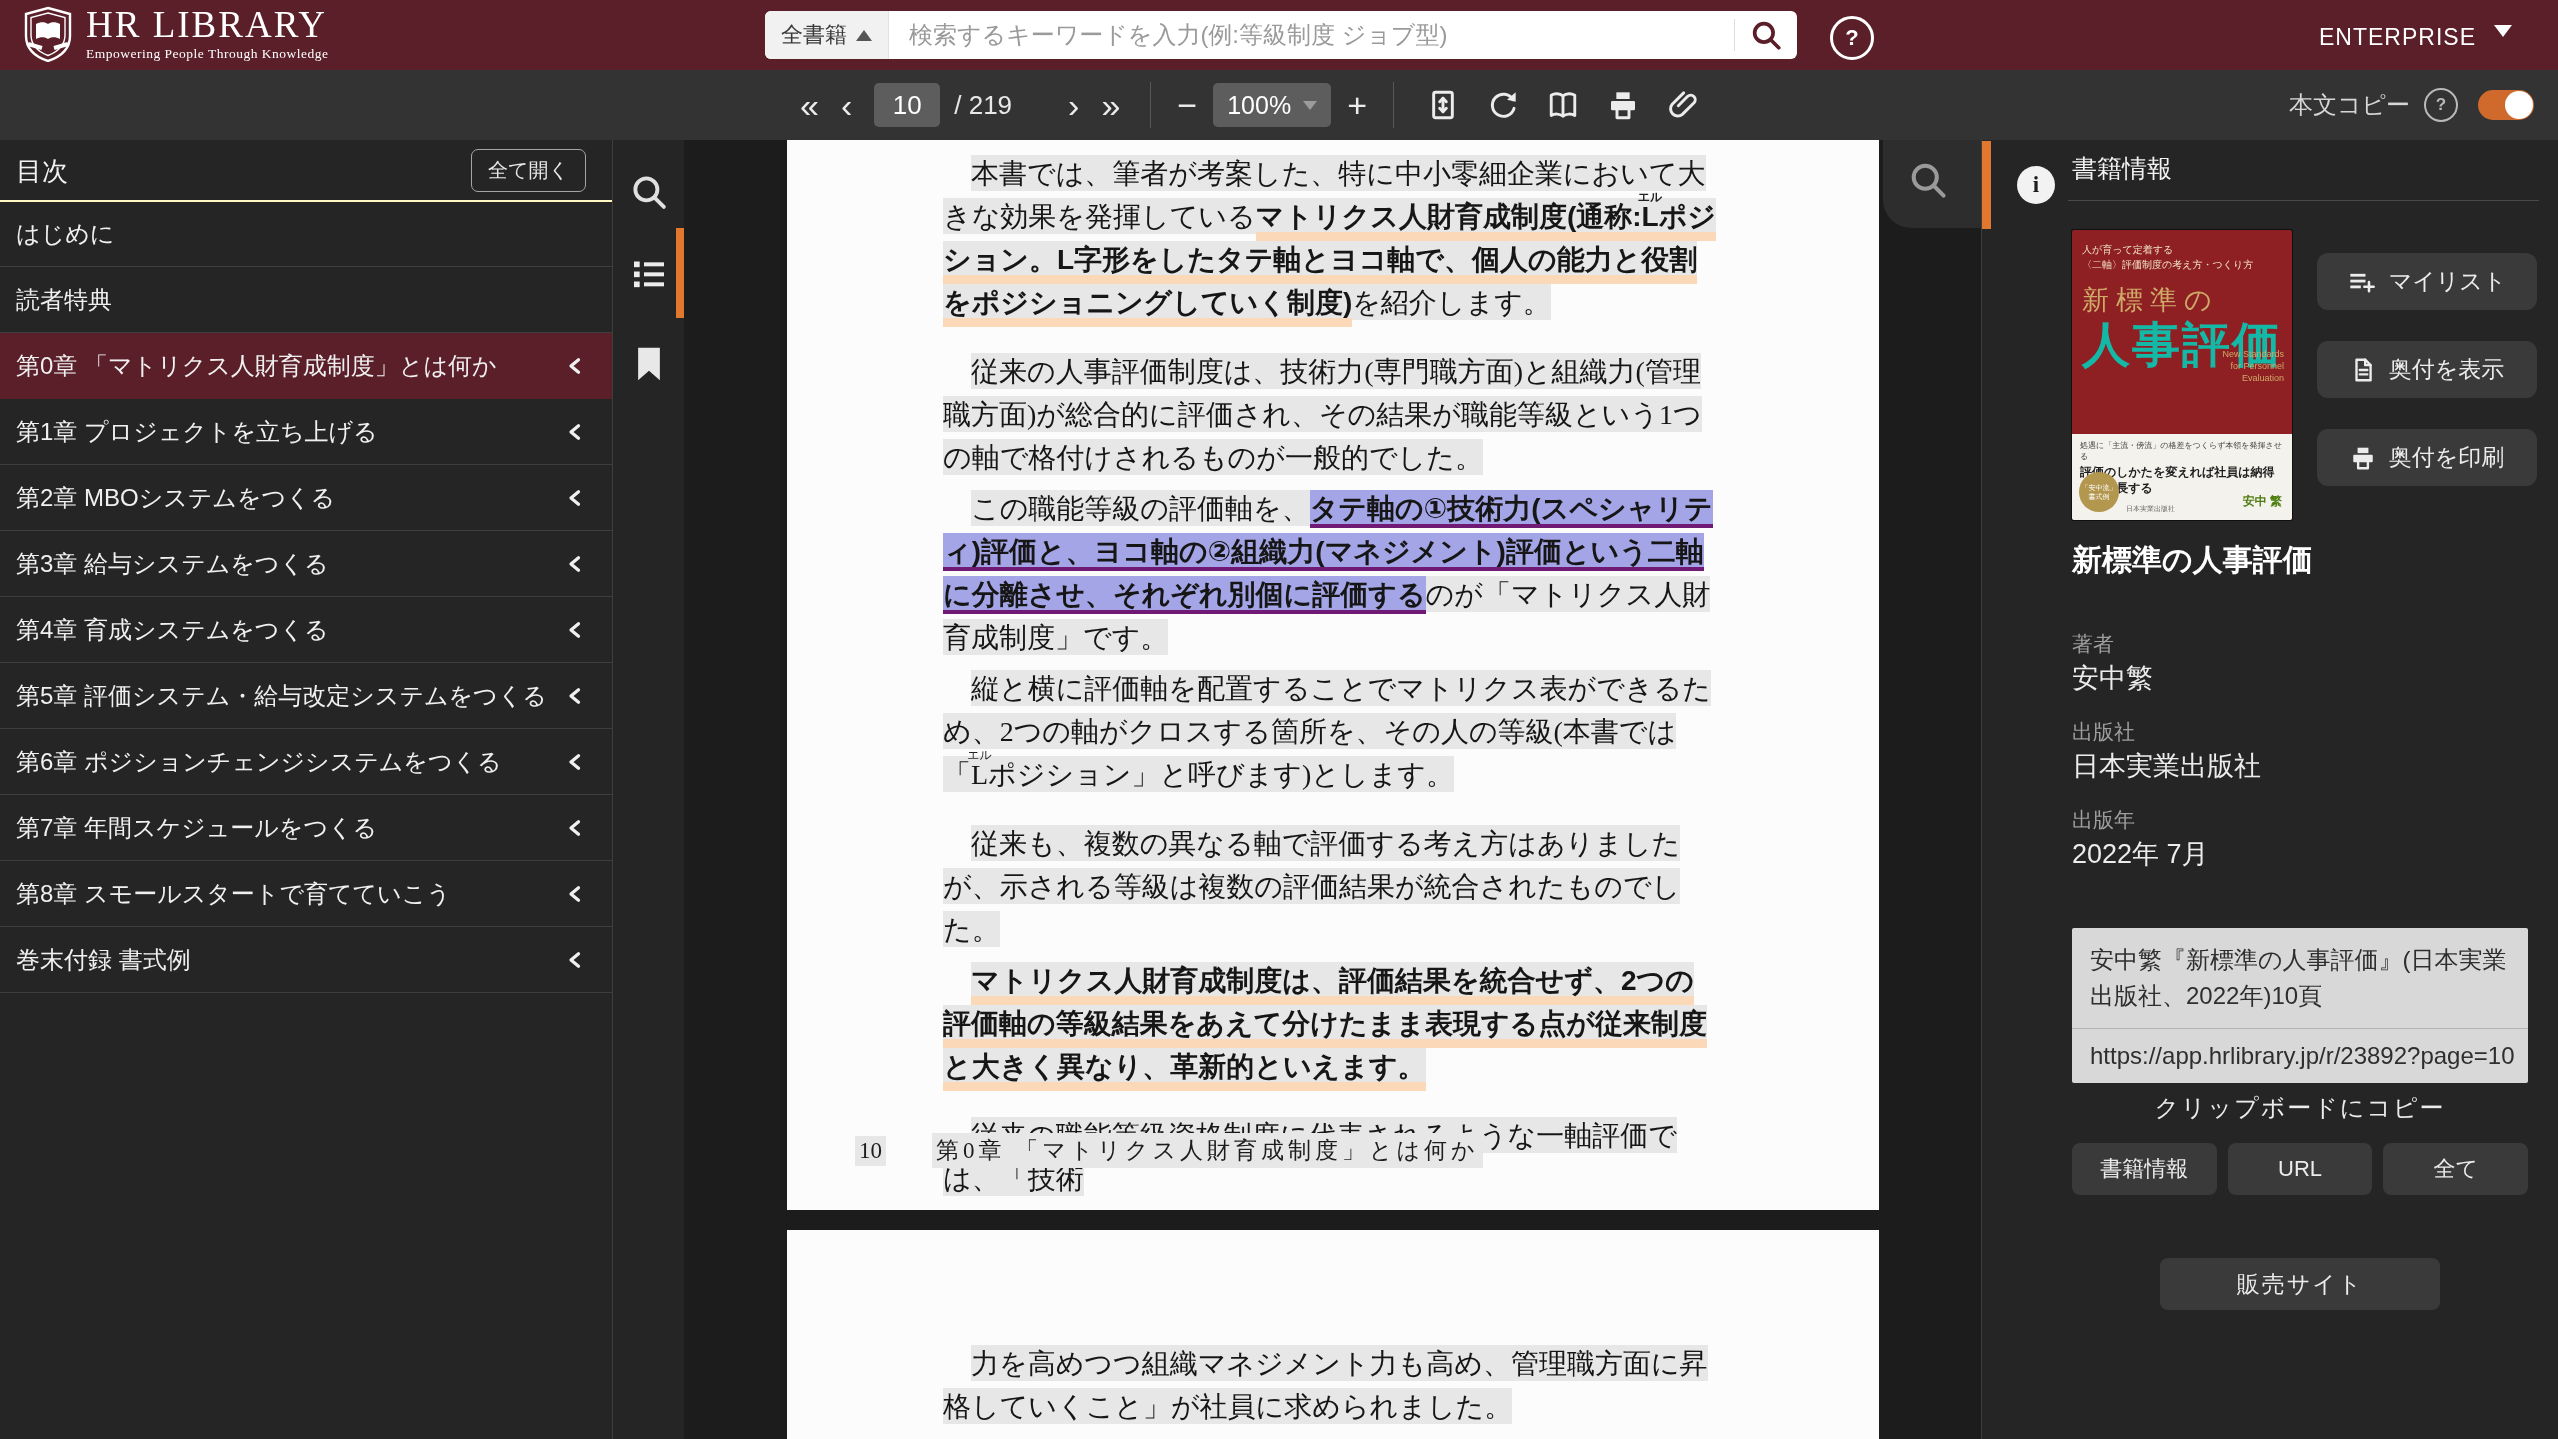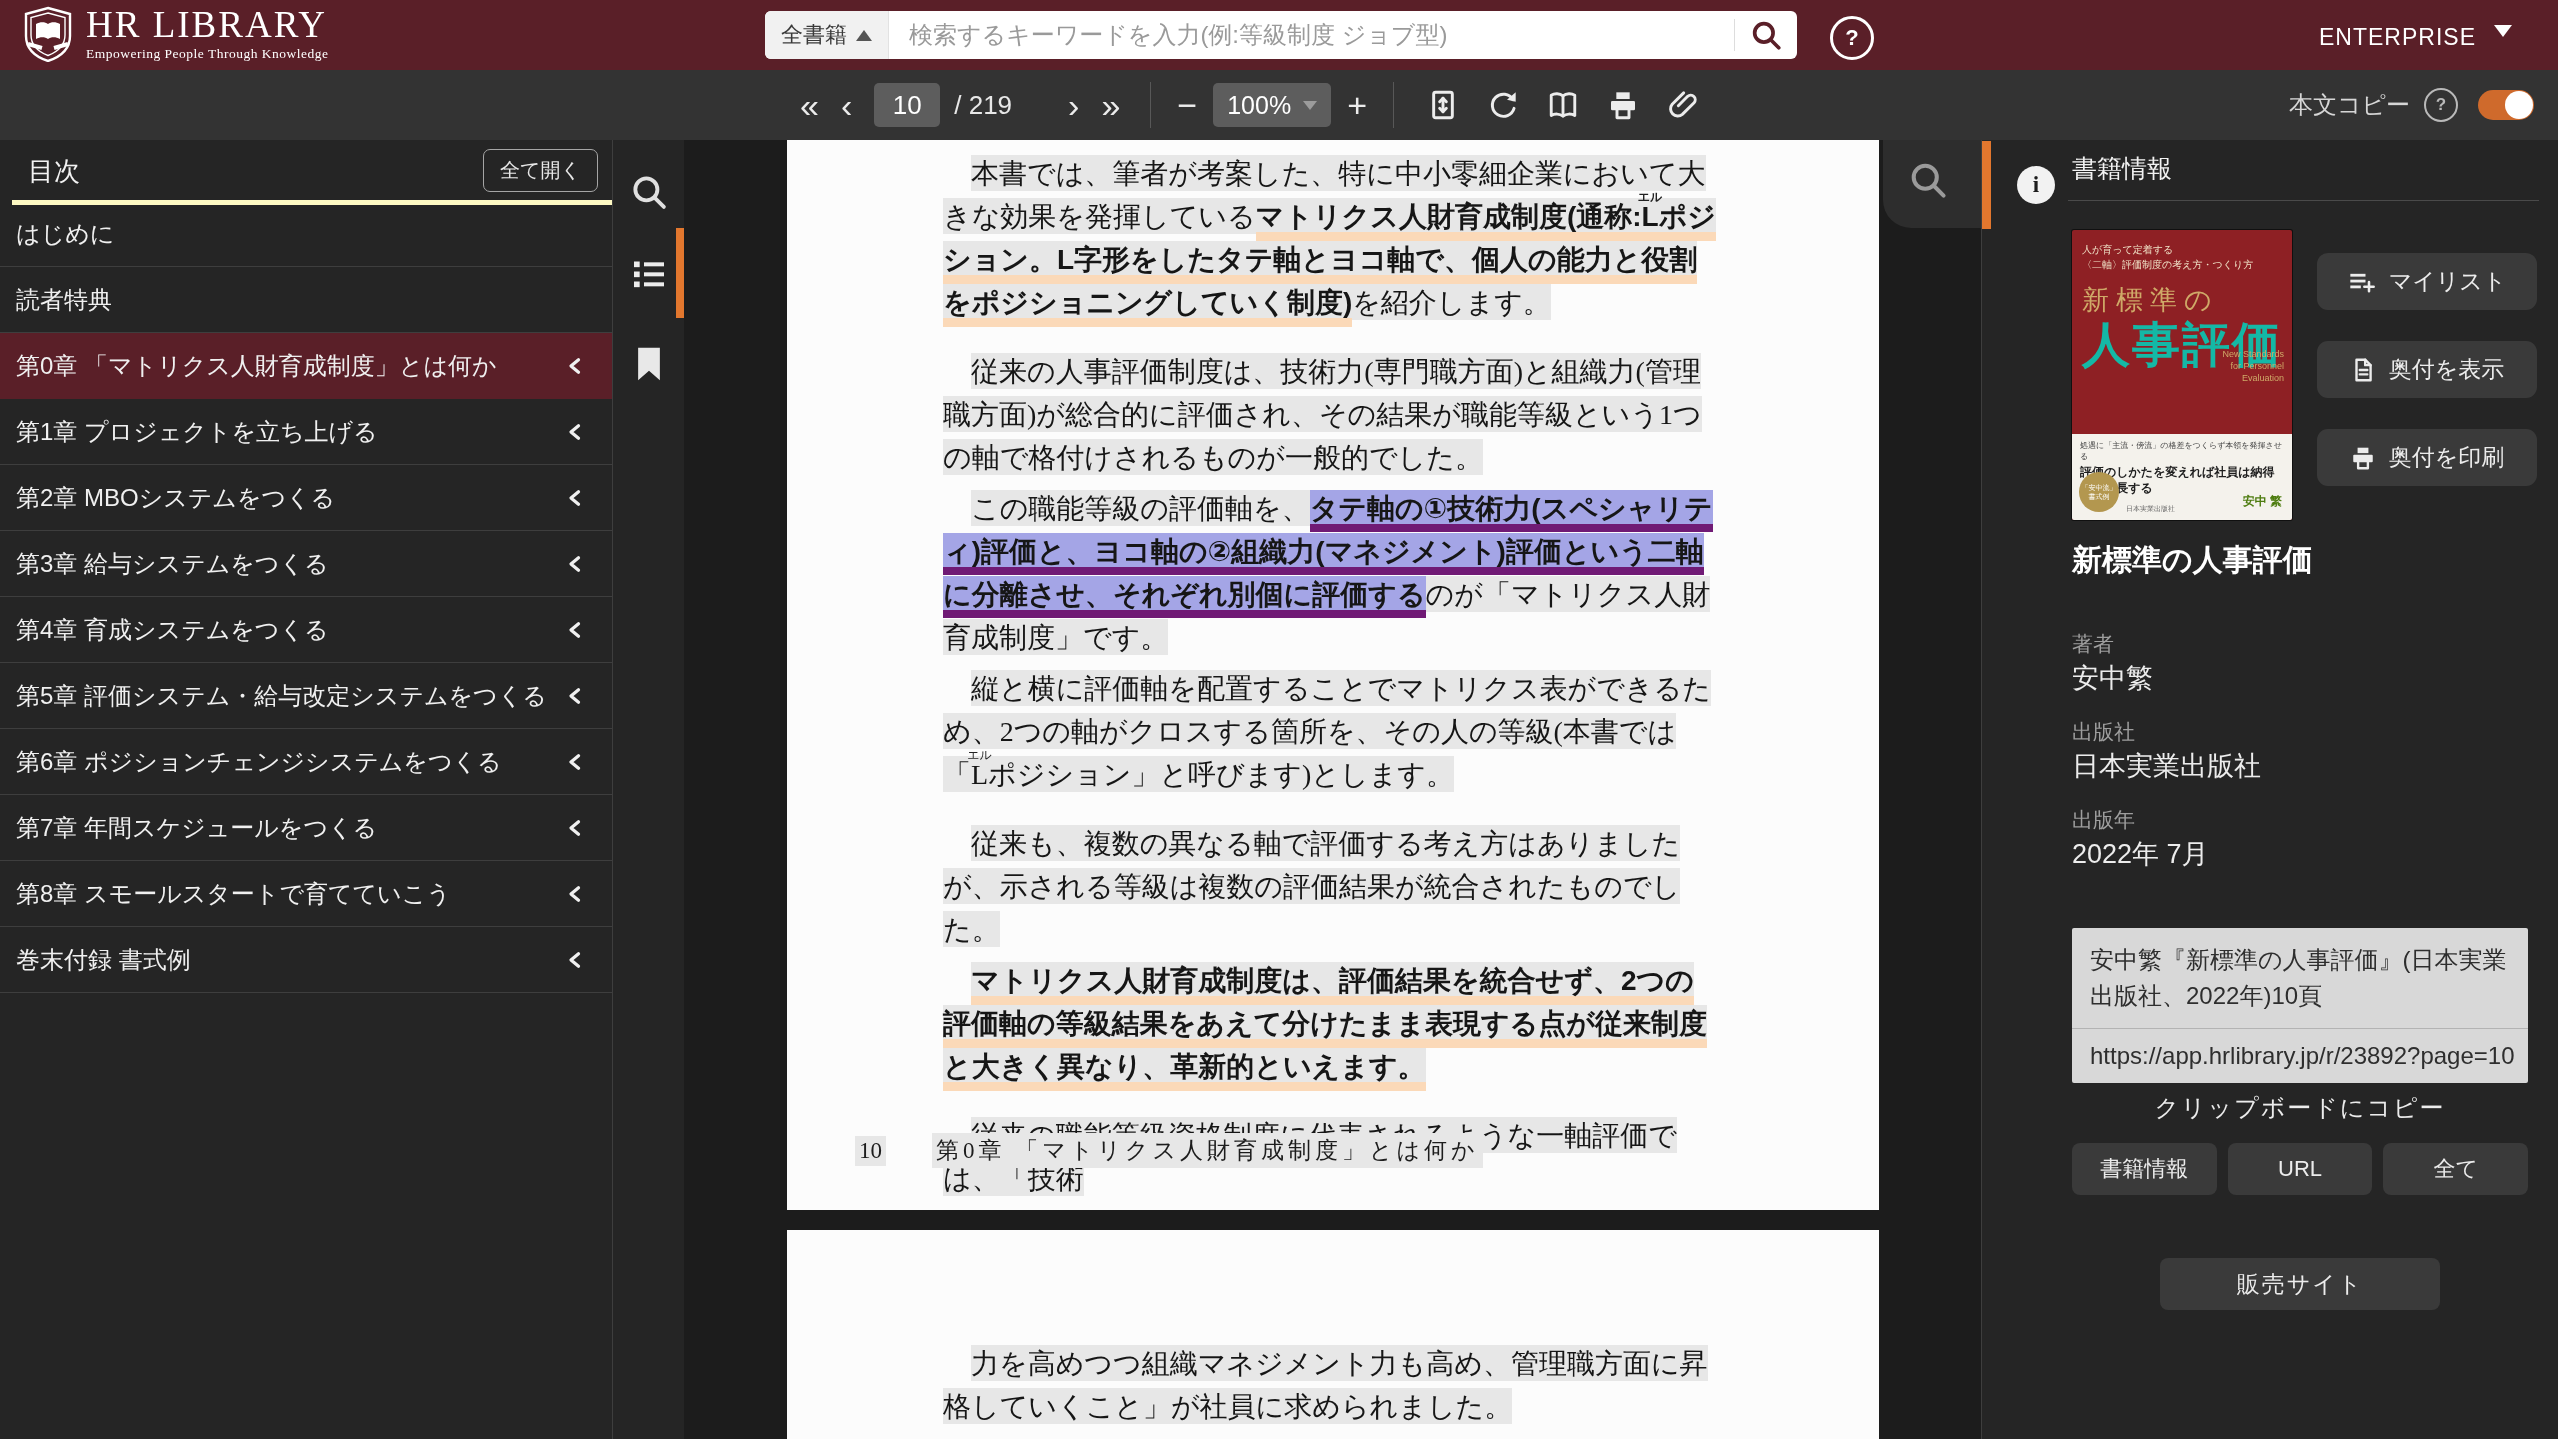--- a/index.html
+++ b/index.html
@@ -38,21 +38,21 @@
   #zoom-box .tri-down{width:0;height:0;border-left:7px solid transparent;border-right:7px solid transparent;border-top:9px solid #9c9c9c;}
   .tb-icon{width:46px;height:46px;display:flex;align-items:center;justify-content:center;cursor:pointer;margin-right:14px;}
   #tb-right{right:24px;top:0;height:70px;display:flex;align-items:center;gap:14px;}
   #copy-label{color:#d6d6d6;font-size:24px;}
   #copy-help{width:30px;height:30px;border:2.5px solid #b9b9b9;border-radius:50%;color:#b9b9b9;display:flex;align-items:center;justify-content:center;font-size:17px;font-weight:bold;cursor:pointer;}
   #copy-toggle{width:56px;height:30px;border-radius:16px;background:#cf6a2c;position:relative;cursor:pointer;margin-left:6px;}
   #copy-toggle .knob{position:absolute;right:1px;top:1px;width:28px;height:28px;border-radius:50%;background:#fff;}
 
   
   #sidebar{left:0;top:140px;width:612px;bottom:0;background:#252525;}
-  #toc-header{position:absolute;left:12px;top:0;width:100%;height:60px;border-bottom:5px solid #fef9c3;}
+  #toc-header{position:absolute;left:0;top:0;width:100%;height:60px;border-bottom:2px solid #fef9c3;}
   #toc-title{position:absolute;left:16px;top:14px;color:#f2f2f2;font-size:26px;}
   #expand-all{position:absolute;right:26px;top:9px;border:1px solid #a5a5a5;border-radius:7px;color:#e8e8e8;font-size:20px;padding:7px 16px;cursor:pointer;background:transparent;}
   #toc-list{position:absolute;left:0;top:61px;width:100%;}
   .toc-row{height:65px;display:flex;align-items:center;border-bottom:1px solid #3e3e3e;padding:0 26px 0 16px;cursor:pointer;}
   .toc-row.active{background:#5a1f28;border-bottom-color:#5a1f28;}
   .toc-label{color:#f0f0f0;font-size:24px;white-space:nowrap;overflow:hidden;}
   .chev{width:20px;height:20px;margin-left:auto;flex:none;}
   .chev polyline{fill:none;stroke:#f0f0f0;stroke-width:2.6;stroke-linecap:round;stroke-linejoin:round;}
 
   
@@ -64,21 +64,21 @@
   #content{left:684px;top:140px;width:1297px;bottom:0;background:#1c1c1c;overflow:hidden;}
   #page1{position:absolute;left:103px;top:0;width:1092px;height:1070px;background:#fcfcfc;}
   #page2{position:absolute;left:103px;top:1090px;width:1092px;height:230px;background:#fcfcfc;overflow:hidden;}
   #content-search-tab{position:absolute;right:0;top:0;width:98px;height:88px;background:#2d2d2d;border-radius:0 0 0 28px;display:flex;align-items:center;justify-content:center;cursor:pointer;}
   .page-text{position:absolute;left:148px;top:4px;width:794px;}
   #page2 .page-text{top:104px;}
   .bp{margin:8px;text-indent:28px;font-size:28px;line-height:43px;color:#161616;font-family:"Liberation Serif","DejaVu Serif",serif;}
   .bp.gap{margin-top:26px;}
   .run-n{background:#e7e7e7;padding:3px 0 2px;}
   .run-b{background:#e7e7e7;font-family:"Liberation Sans","DejaVu Sans",sans-serif;font-weight:bold;border-bottom:9px solid #fbd9b8;padding:3px 0 0;}
-  .run-bb{background:#a4a5e6;font-family:"Liberation Sans","DejaVu Sans",sans-serif;font-weight:bold;border-bottom:8px solid #701a75;padding:3px 0 0;}
+  .run-bb{background:#a4a5e6;font-family:"Liberation Sans","DejaVu Sans",sans-serif;font-weight:bold;border-bottom:4px solid #701a75;padding:3px 0 0;}
   ruby rt{font-size:12px;color:#222;letter-spacing:0;}
   .pg-footer{position:absolute;left:68px;top:993px;font-family:"Liberation Serif","DejaVu Serif",serif;font-size:23px;color:#1d1d1d;display:flex;align-items:center;}
   .pg-footer span{background:#e7e7e7;padding:2px 4px;}
   .pg-footer .chapter{margin-left:46px;letter-spacing:4px;}
 
   
   #rpanel{left:1981px;top:140px;width:577px;bottom:0;background:#252525;border-left:1px solid #3e3e3e;}
   #rpanel-active-bar{position:absolute;left:0;top:1px;width:9px;height:88px;background:#e2772e;}
   #info-fab{position:absolute;left:35px;top:26px;width:38px;height:38px;background:#f2f2f2;border-radius:50%;display:flex;align-items:center;justify-content:center;cursor:pointer;
             font-family:"Liberation Serif",serif;font-weight:bold;font-size:23px;color:#1d1d1d;}

